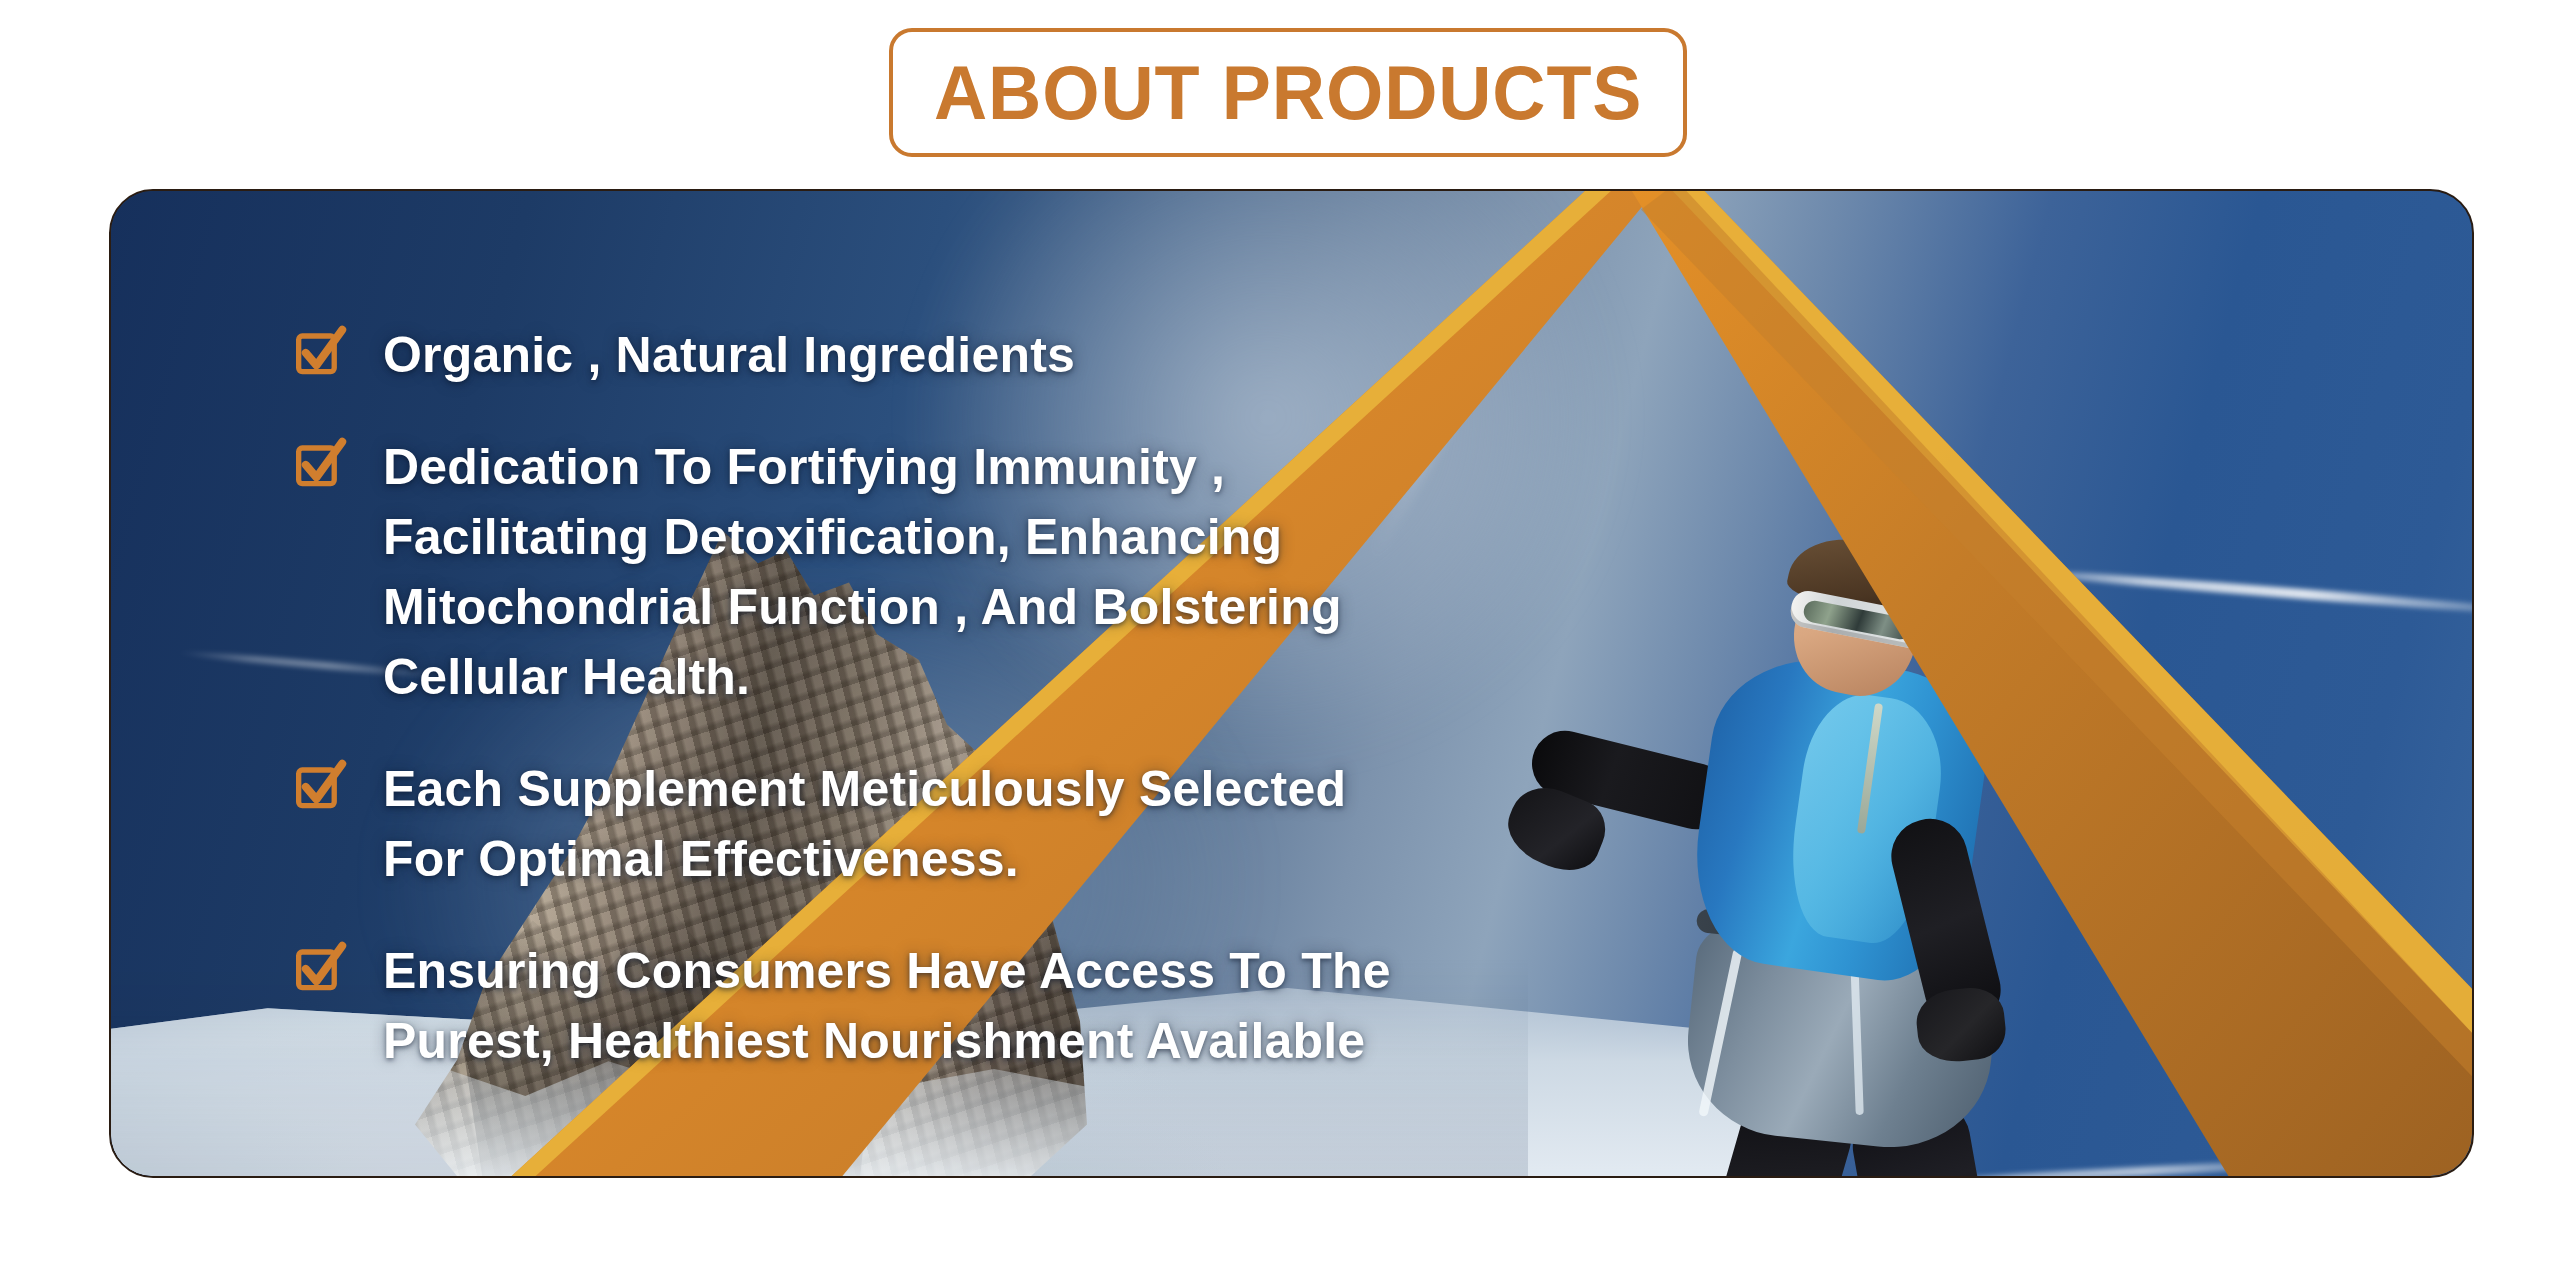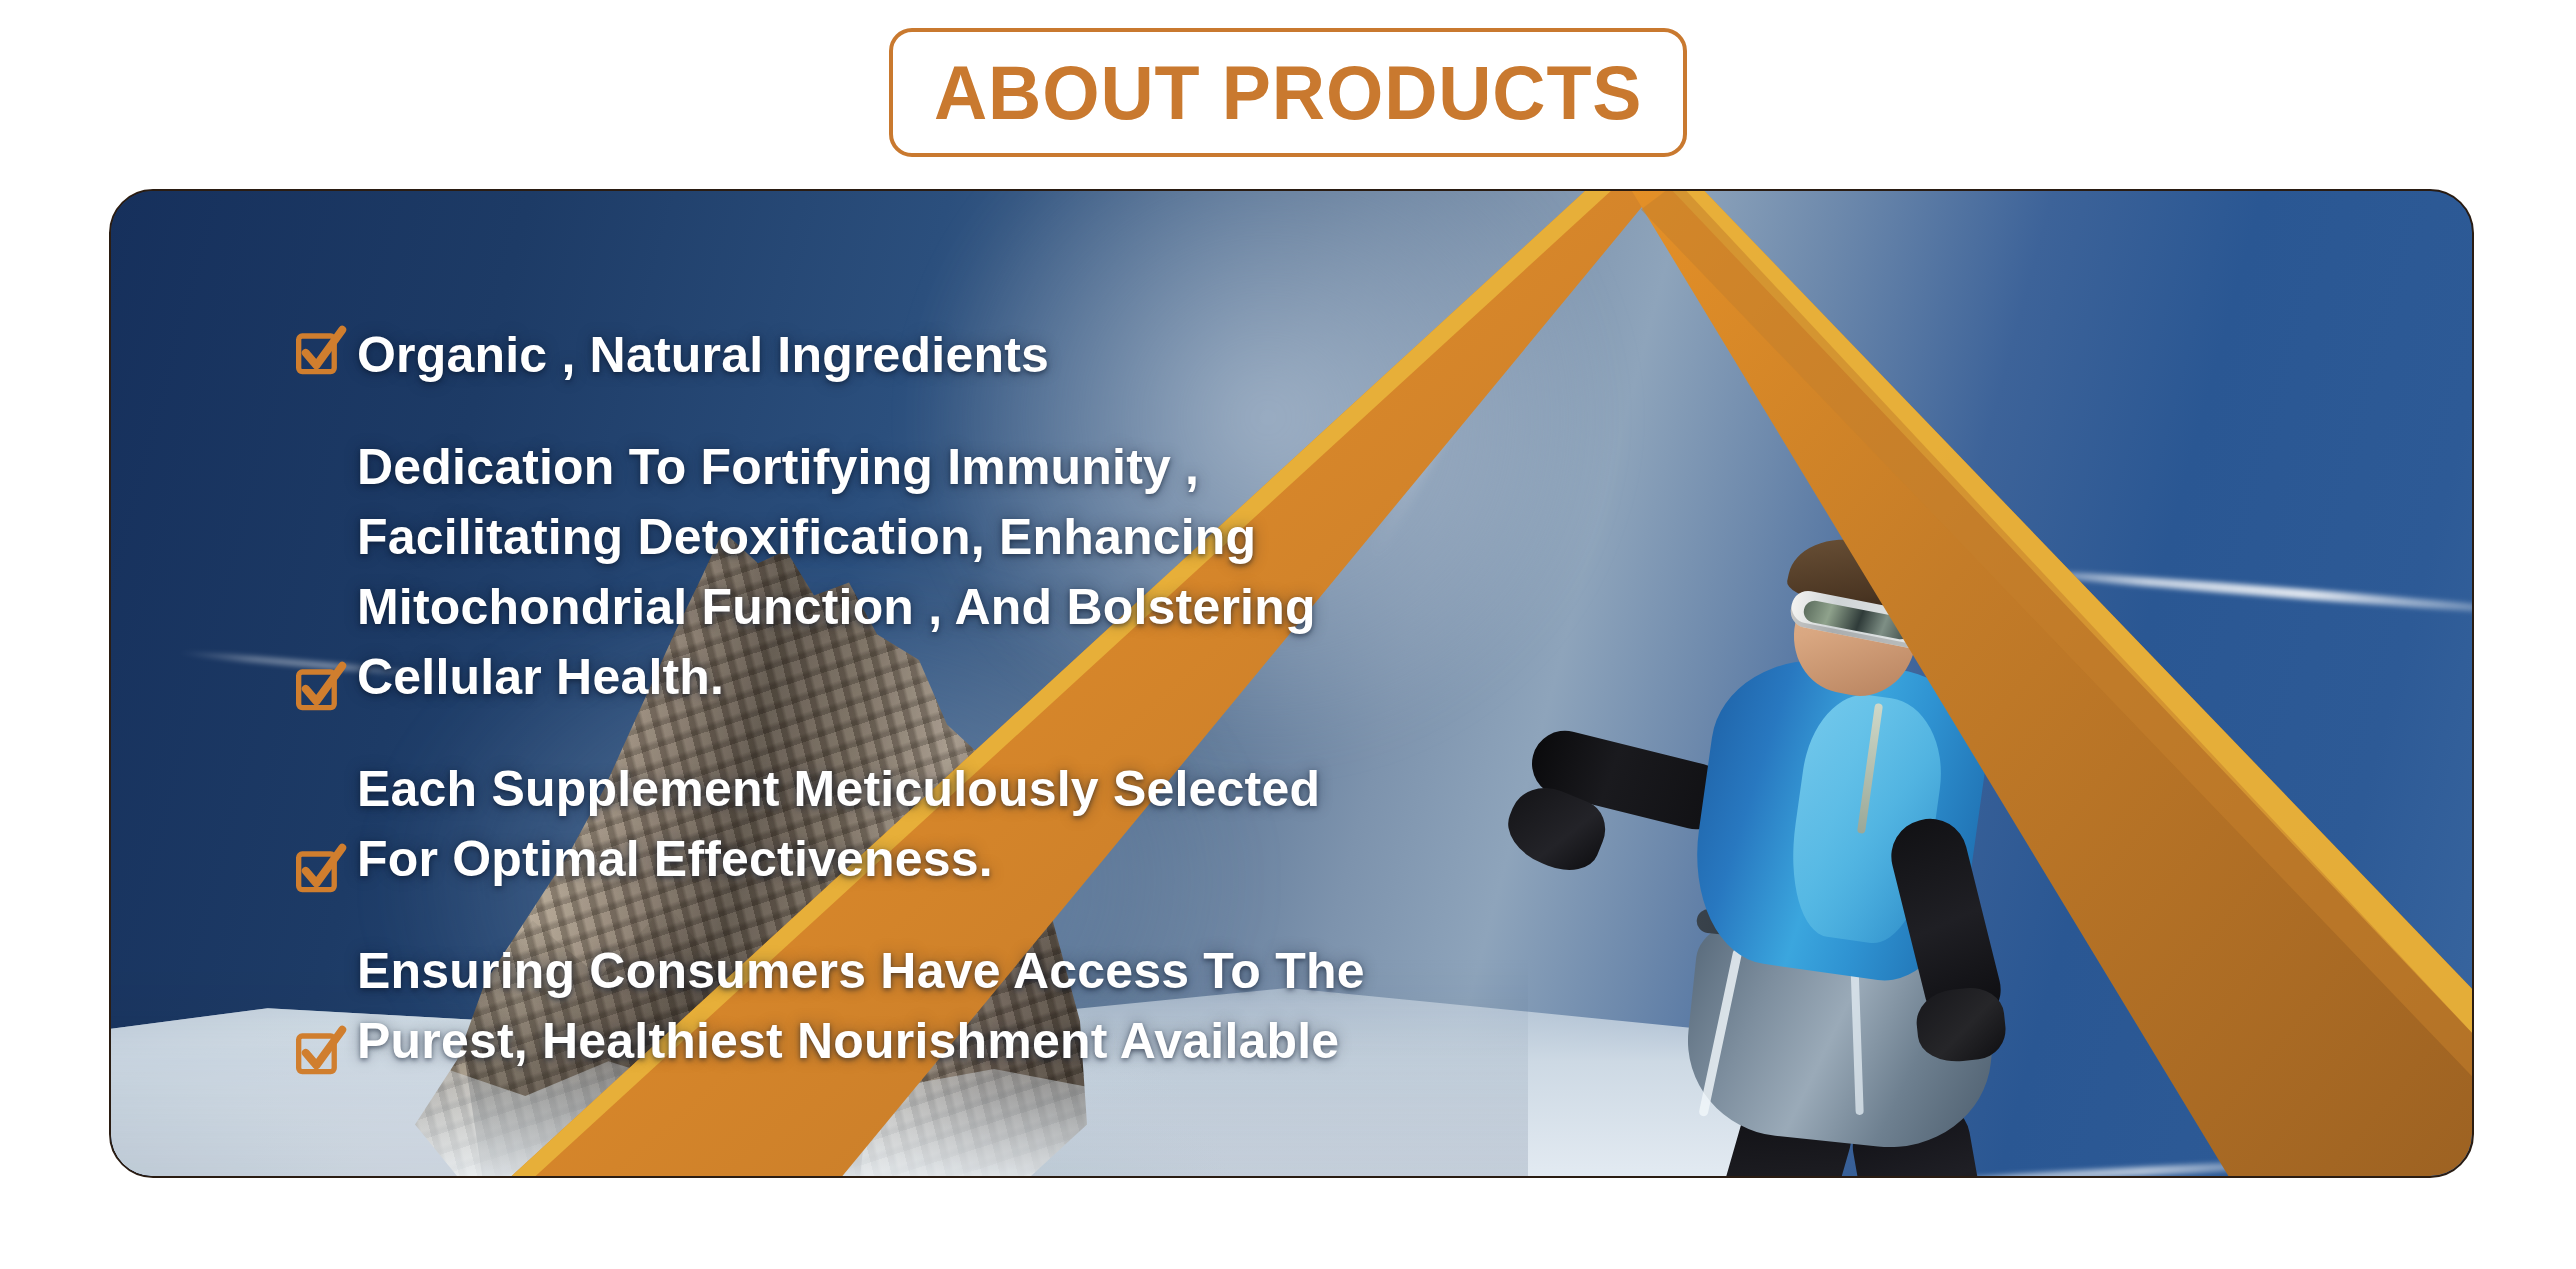--- a/index.html
+++ b/index.html
@@ -282,23 +282,23 @@
   .list {
     position: absolute;
     left: 184px;
     top: 129px;
     width: 1226px;
     z-index: 30;
   }
   .bullet {
     display: flex;
     align-items: flex-start;
-    gap: 12px;
-  }
-  .bullet + .bullet { margin-top: 42px; align-items: flex-end; }
+    gap: 38px;
+  }
+  .bullet + .bullet { margin-top: 42px; }
   .bullet.tight + .bullet { }
   .chk {
     flex: 0 0 auto;
     width: 50px;
     height: 48px;
     margin-top: 8.3px;
     position: relative;
   }
   .chk svg { display: block; width: 100%; height: 100%; overflow: visible; }
   .btext {

